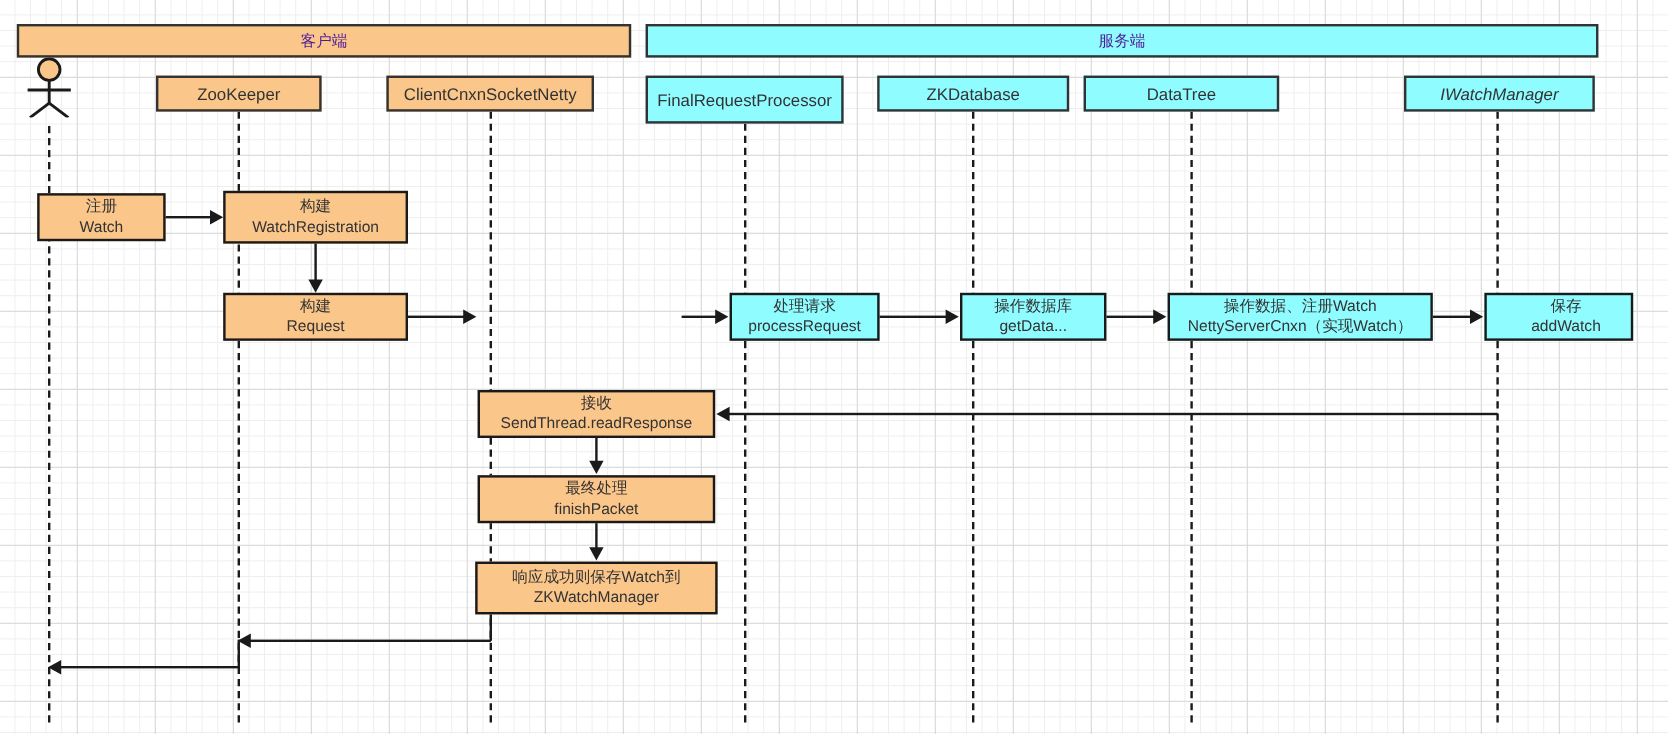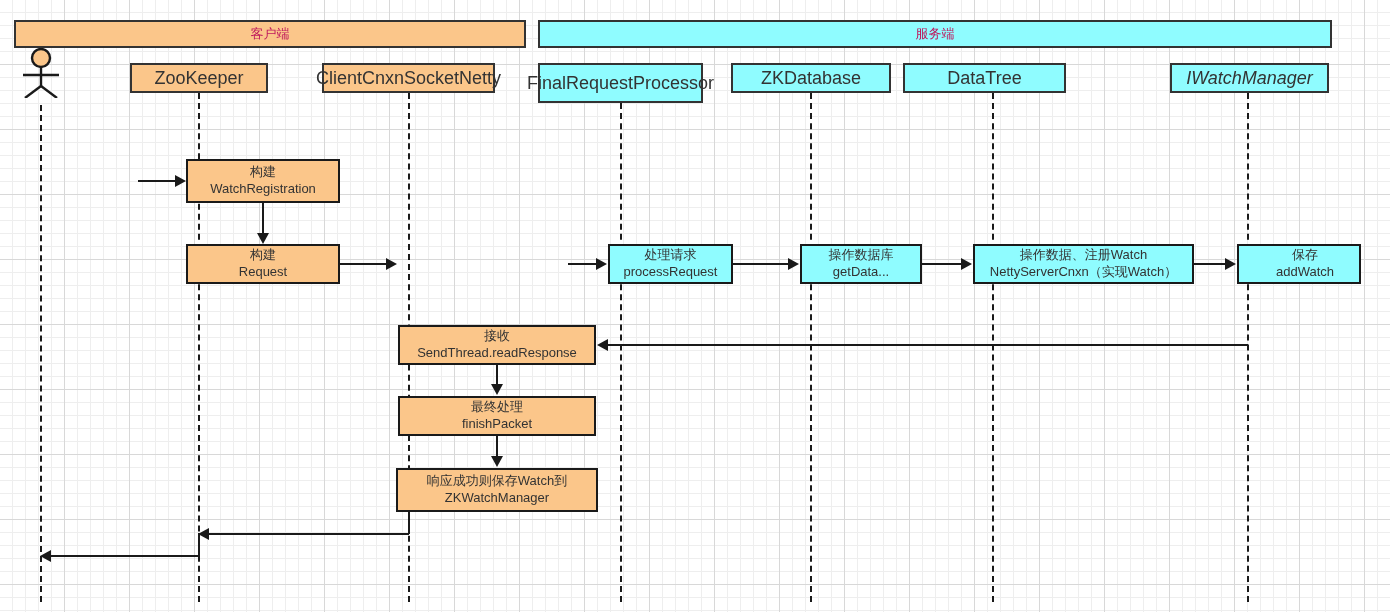--- a/index.html
+++ b/index.html
@@ -25,32 +25,32 @@
     position:absolute;width:0;
     border-left:2px dashed #1a1a1a;
     z-index:1;
   }
   
   .group-bar{
     position:absolute;
     border:2px solid #333333;
     box-sizing:border-box;
     display:flex;align-items:center;justify-content:center;
-    font-size:13px;color:#be185d;
+    font-size:13px;color:#4c1d95;
     z-index:3;
   }
   .group-client{background:#fbc68a;}
   .group-server{background:#8ffcff;}
   
   .participant{
     position:absolute;
     border:2px solid #333333;
     box-sizing:border-box;
     display:flex;align-items:center;justify-content:center;
-    font-size:18px;color:#333333;
+    font-size:14px;color:#333333;
     z-index:3;
     white-space:nowrap;
   }
   .p-client{background:#fbc68a;}
   .p-server{background:#8ffcff;}
   
   .actor{position:absolute;z-index:3;}
   
   .step{
     position:absolute;
@@ -114,20 +114,24 @@
   <div class="participant p-server" style="left:731px; top:63px; width:160px; height:30px;">
     <span>ZKDatabase</span>
   </div>
   <div class="participant p-server" style="left:903px; top:63px; width:163px; height:30px;">
     <span>DataTree</span>
   </div>
   <div class="participant p-server" style="left:1170px; top:63px; width:159px; height:30px;font-style:italic;">
     <span>IWatchManager</span>
   </div>
 
+  <div class="step s-client" style="left:31px; top:161px; width:107px; height:40px;">
+    <span class="l1">注册</span>
+    <span class="l2">Watch</span>
+  </div>
   <div class="step s-client" style="left:186px; top:159px; width:154px; height:44px;">
     <span class="l1">构建</span>
     <span class="l2">WatchRegistration</span>
   </div>
 
   <div class="arrow-h" style="left:138px; top:180px; width:37px;"></div>
   <div class="head head-right" style="left:175px; top:175px;"></div>
 
   <div class="arrow-v" style="left:262px; top:203px; height:32px;"></div>
   <div class="head head-down" style="left:257px; top:233px;"></div>

